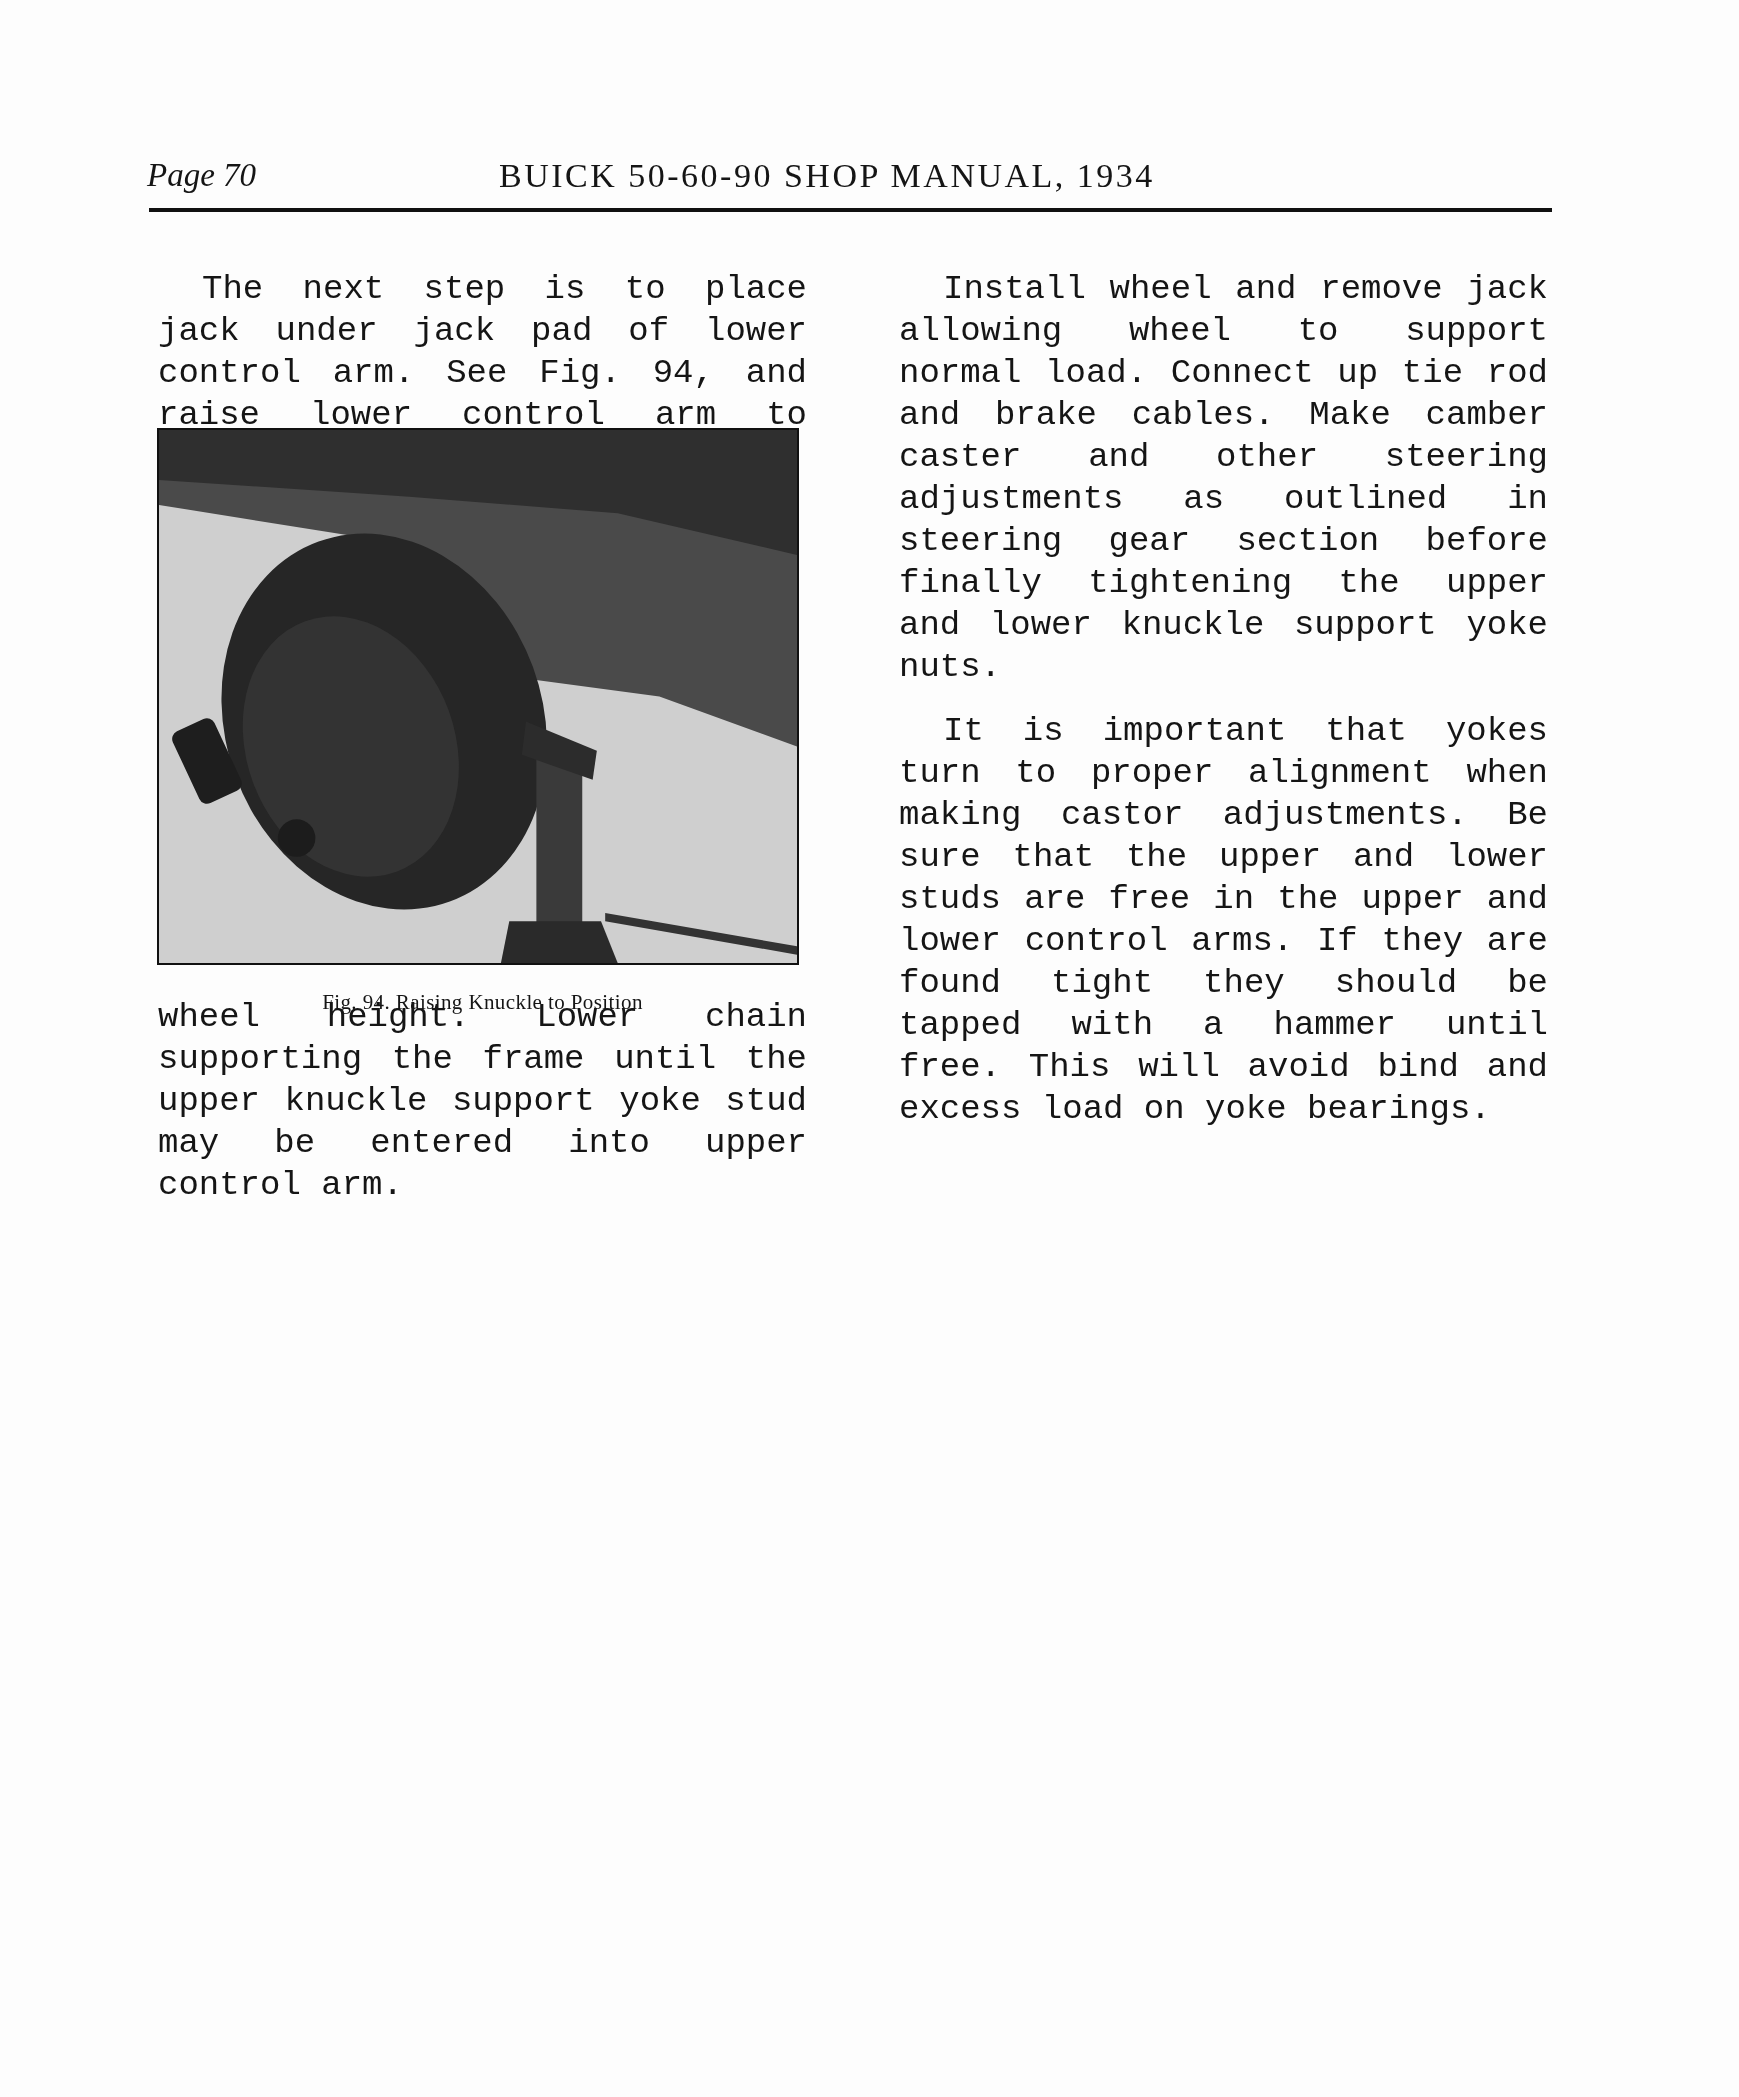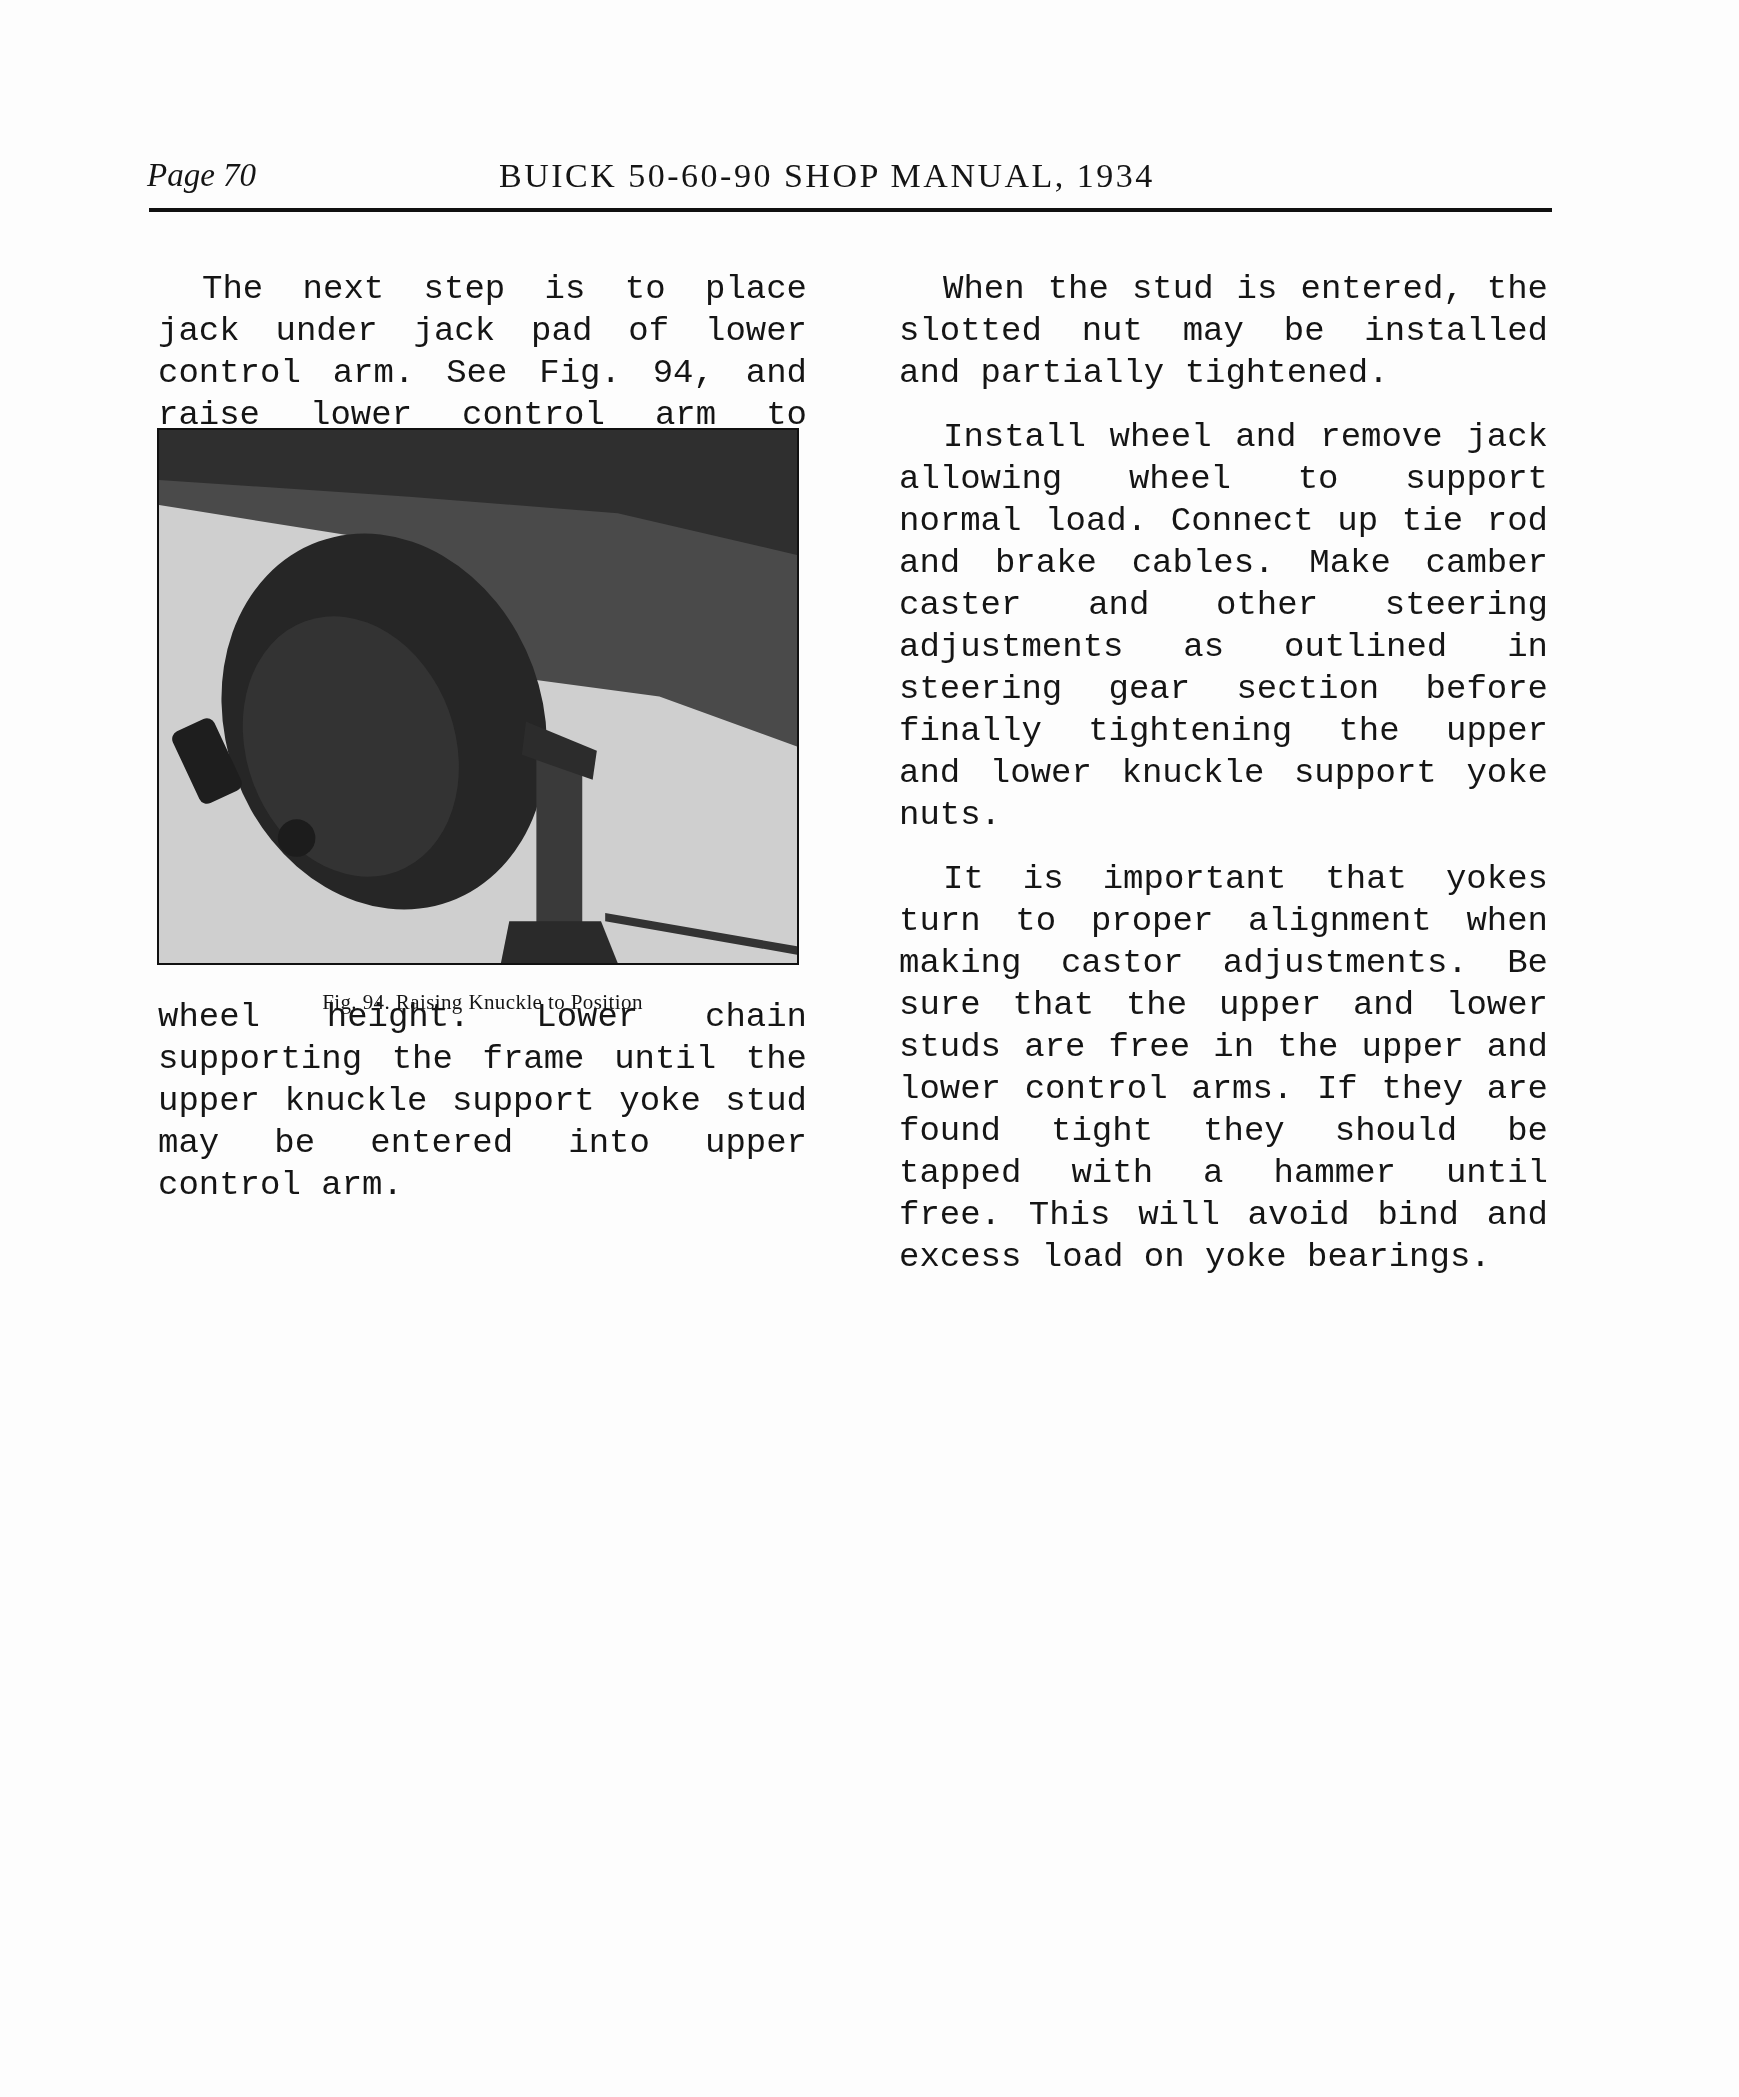--- a/index.html
+++ b/index.html
@@ -55,17 +55,16 @@
   </svg>
 </div>
 
 <div class="caption">Fig. 94. Raising Knuckle to Position</div>
 
 <div class="col left-bottom">
   <p class="noindent">wheel height. Lower chain supporting the frame until the upper knuckle support yoke stud may be entered into upper control arm.</p>
 </div>
 
 <div class="col right">
-  <p>When the stud is entered, the slotted nut may be installed and partially tightened.</p>
   <p>Install wheel and remove jack allowing wheel to support normal load. Connect up tie rod and brake cables. Make camber caster and other steering adjustments as outlined in steering gear section before finally tightening the upper and lower knuckle support yoke nuts.</p>
   <p>It is important that yokes turn to proper alignment when making castor adjustments. Be sure that the upper and lower studs are free in the upper and lower control arms. If they are found tight they should be tapped with a hammer until free. This will avoid bind and excess load on yoke bearings.</p>
 </div>
 
 
 </body></html>

